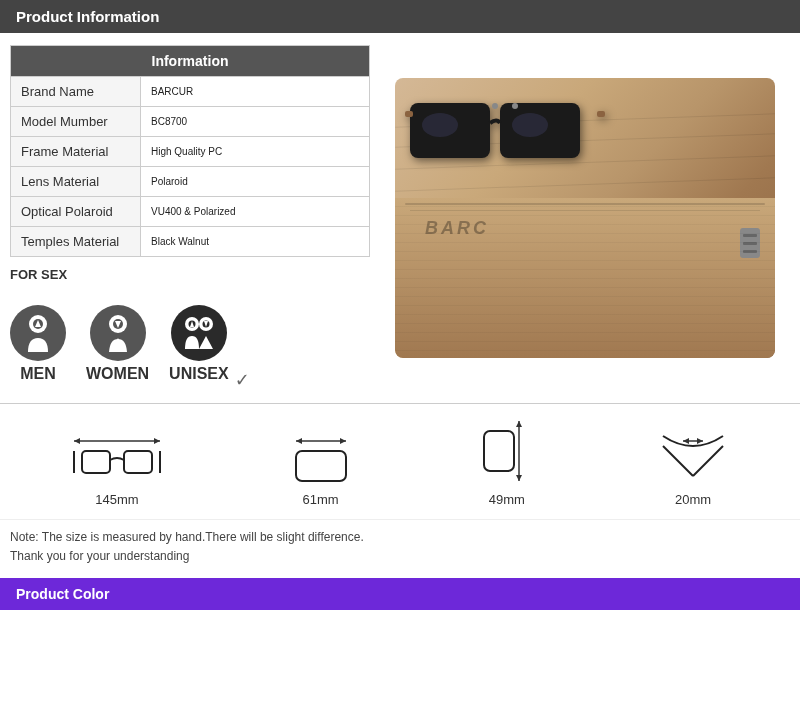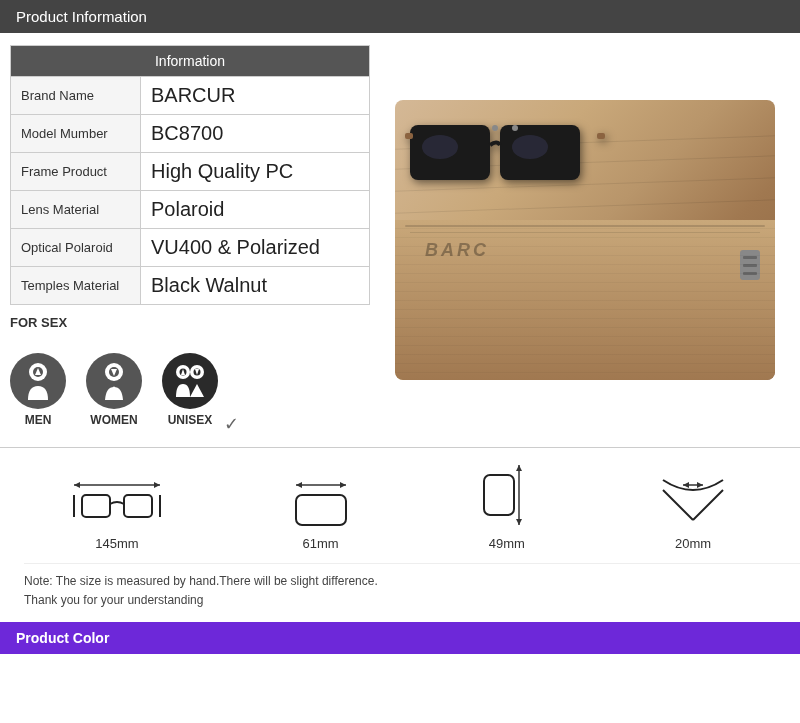--- a/index.html
+++ b/index.html
@@ -9,21 +9,21 @@
       width: 800px;
       min-height: 723px;
       overflow-x: hidden;
     }
 
     .section-header {
       background: #444;
       color: #fff;
       padding: 8px 16px;
       font-size: 15px;
-      font-weight: normal;
+      font-weight: bold;
     }
 
     .main-content {
       display: flex;
       padding: 12px 10px;
       gap: 10px;
       background: #fff;
     }
 
     .left-panel {
@@ -36,39 +36,39 @@
       width: 100%;
       border: 1px solid #ccc;
     }
 
     .info-table th {
       background: #555;
       color: #fff;
       text-align: center;
       padding: 7px 10px;
       font-size: 14px;
-      font-weight: normal;
+      font-weight: bold;
       margin-left: 48px;
     }
 
     .info-table td {
       border: 1px solid #ccc;
       padding: 7px 10px;
       font-size: 13px;
     }
 
     .info-table td:first-child {
       background: #f5f5f5;
       color: #333;
       font-weight: normal;
       width: 130px;
     }
 
     .info-table td:last-child {
-      font-size: 20px;
+      font-size: 10px;
       color: #222;
       font-weight: 500;
     }
 
     .right-panel {
       flex: 1;
       display: flex;
       align-items: center;
       justify-content: center;
     }
@@ -134,21 +134,21 @@
       align-items: center;
       justify-content: center;
       position: relative;
     }
 
     .sex-icon-circle.active {
       background: #2a2a2a;
     }
 
     .sex-icon-label {
-      font-size: 12px;
+      font-size: 16px;
       color: #333;
       font-weight: bold;
     }
 
     .checkmark {
       color: #666;
       font-size: 18px;
       margin-left: 4px;
       margin-bottom: -8px;
     }
@@ -183,23 +183,22 @@
       flex-direction: column;
       align-items: center;
     }
 
     .dim-label {
       font-size: 13px;
       color: #333;
     }
 
     .note-section {
-      padding: 8px 0;
+      padding: 8px 10px;
       border-top: 1px solid #eee;
-      margin-left: 24px;
     }
 
     .note-text {
       font-size: 12px;
       color: #444;
       line-height: 1.6;
     }
 
     .product-color-header {
       background: #6d28d9;
@@ -228,21 +227,21 @@
       <tbody id="info-table-body">
       <tr>
             <td>Brand Name</td>
             <td>BARCUR</td>
           </tr>
           <tr>
             <td>Model Mumber</td>
             <td>BC8700</td>
           </tr>
           <tr>
-            <td>Frame Product</td>
+            <td>Frame Material</td>
             <td>High Quality PC</td>
           </tr>
           <tr>
             <td>Lens Material</td>
             <td>Polaroid</td>
           </tr>
           <tr>
             <td>Optical Polaroid</td>
             <td>VU400 &amp; Polarized</td>
           </tr>

